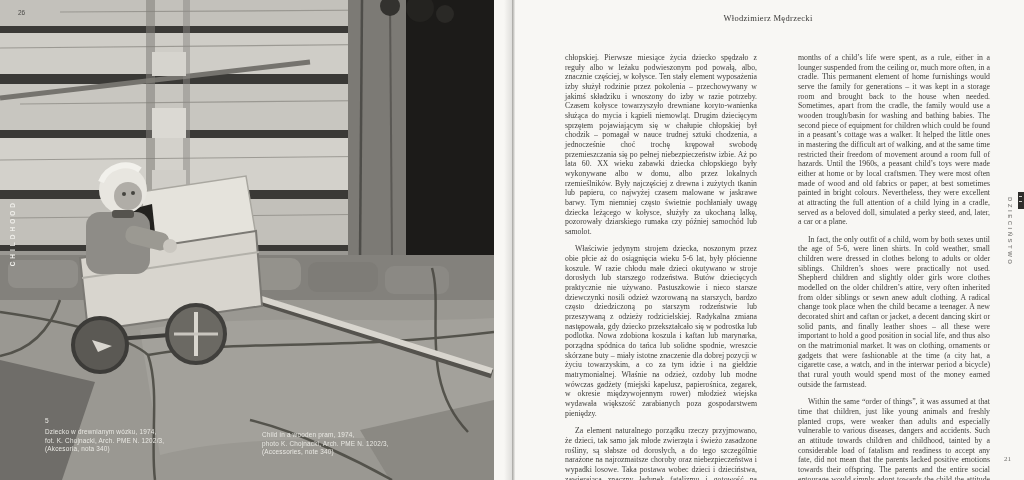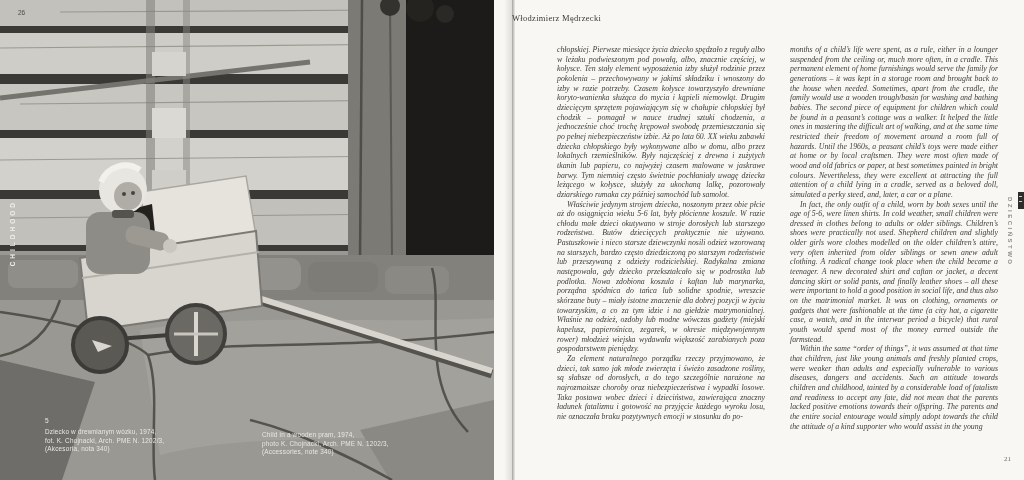--- a/index.html
+++ b/index.html
@@ -16,26 +16,26 @@
     font:6.5px "Liberation Sans",sans-serif;font-weight:bold;letter-spacing:3px;color:#efeeea;}
   .caption{position:absolute;color:#e9e8e3;font-family:"Liberation Sans",sans-serif;
     font-size:6.4px;line-height:8.7px;letter-spacing:0.2px;}
   .caption-marker{left:45px;top:417px;font-size:6.6px;}
   .caption-pl{left:45px;top:428px;}
   .caption-en{left:262px;top:431px;}
 
   
   .page-right::before{content:"";position:absolute;left:0;top:0;bottom:0;width:4px;
     background:linear-gradient(to right,#a3a29e,rgba(216,215,211,0) 85%);}
-  .running-head{position:absolute;top:13px;left:0;right:0;text-align:left;
+  .running-head{position:absolute;top:13px;left:0;right:0;text-align:center;
     font:8.5px "Liberation Serif",serif;color:#3b3a38;letter-spacing:0.3px;}
   .columns{position:absolute;top:45px;left:45px;width:441px;display:flex;gap:25px;}
   .col{width:208px;}
-  .col p{margin:0;font-family:"Liberation Serif",serif;font-size:7.8px;line-height:9.65px;
-    text-align:justify;color:#3e3d3a;font-style:italic;}
+  .col p{margin:8px;font-family:"Liberation Serif",serif;font-size:7.8px;line-height:9.65px;
+    text-align:justify;color:#3e3d3a;}
   .col p.indent{text-indent:10px;}
   .vertical-dziecinstwo{position:absolute;right:11px;top:197px;writing-mode:vertical-rl;
     font:6px "Liberation Sans",sans-serif;font-weight:bold;letter-spacing:2.5px;color:#8e8d8a;}
   .edge-tab{position:absolute;right:0;top:192px;width:6px;height:17px;background:#2e2d2b;}
   .edge-tab span{position:absolute;left:1px;width:3px;height:1px;background:#cfcecb;}
   .edge-tab .t1{top:4px;}
   .edge-tab .t2{top:9px;}
   .pn-right{position:absolute;right:13px;bottom:17px;font:7px "Liberation Serif",serif;color:#6d6c69;}
 </style>
 </head>

